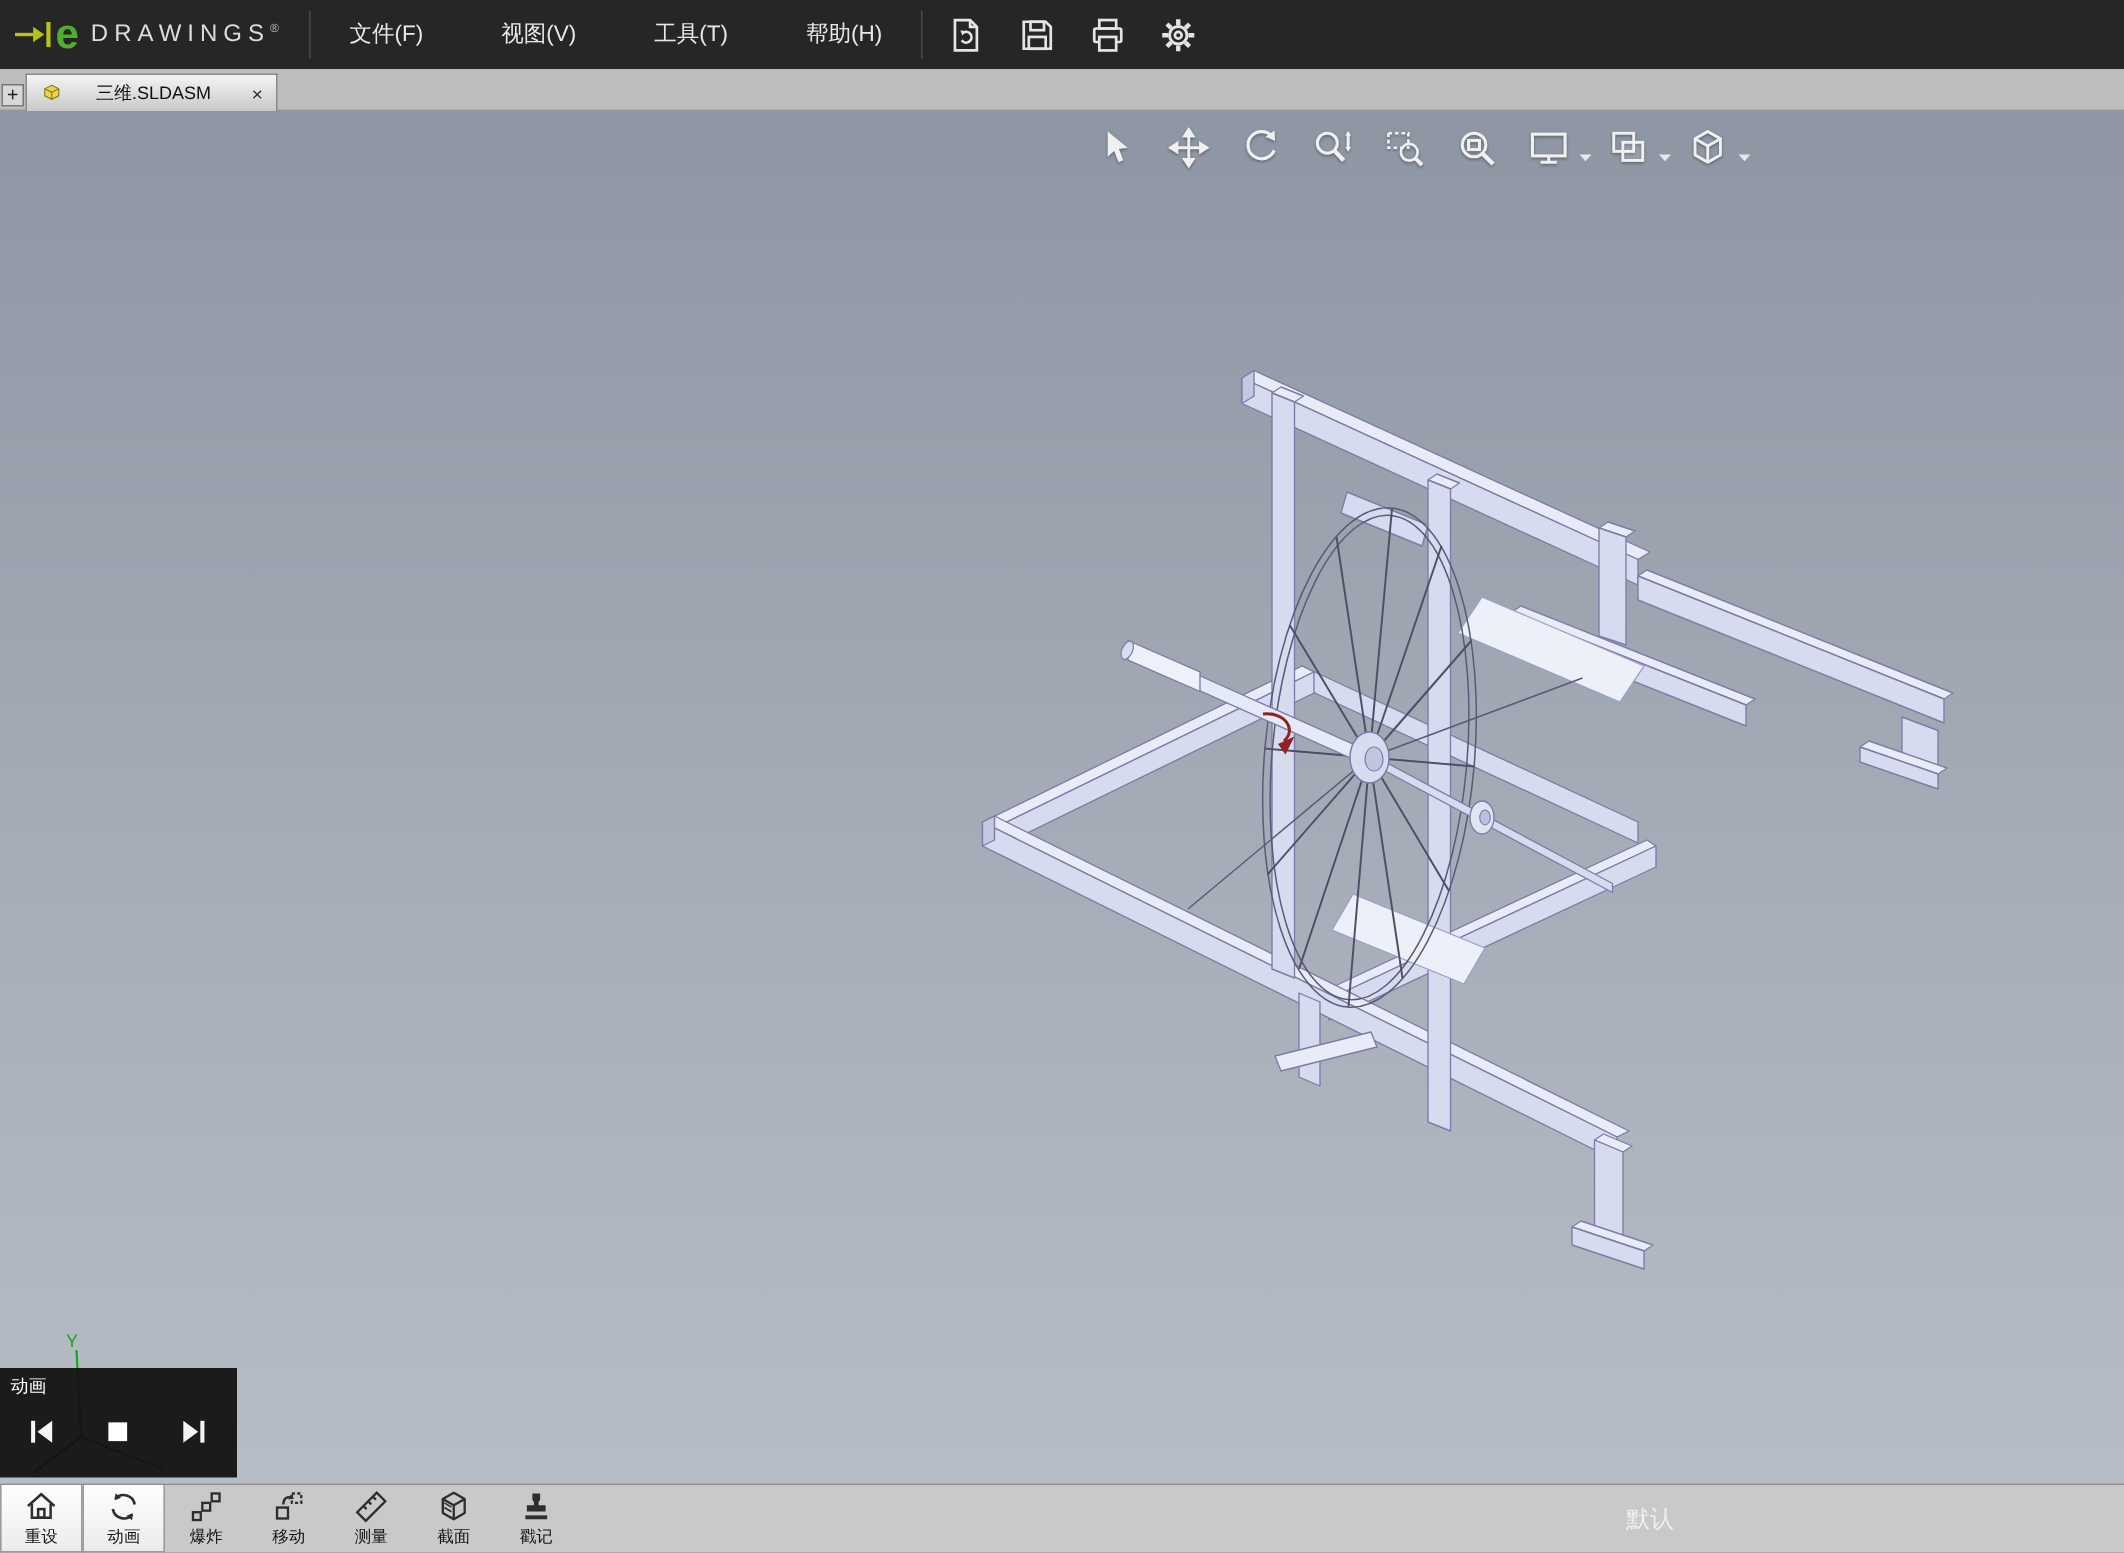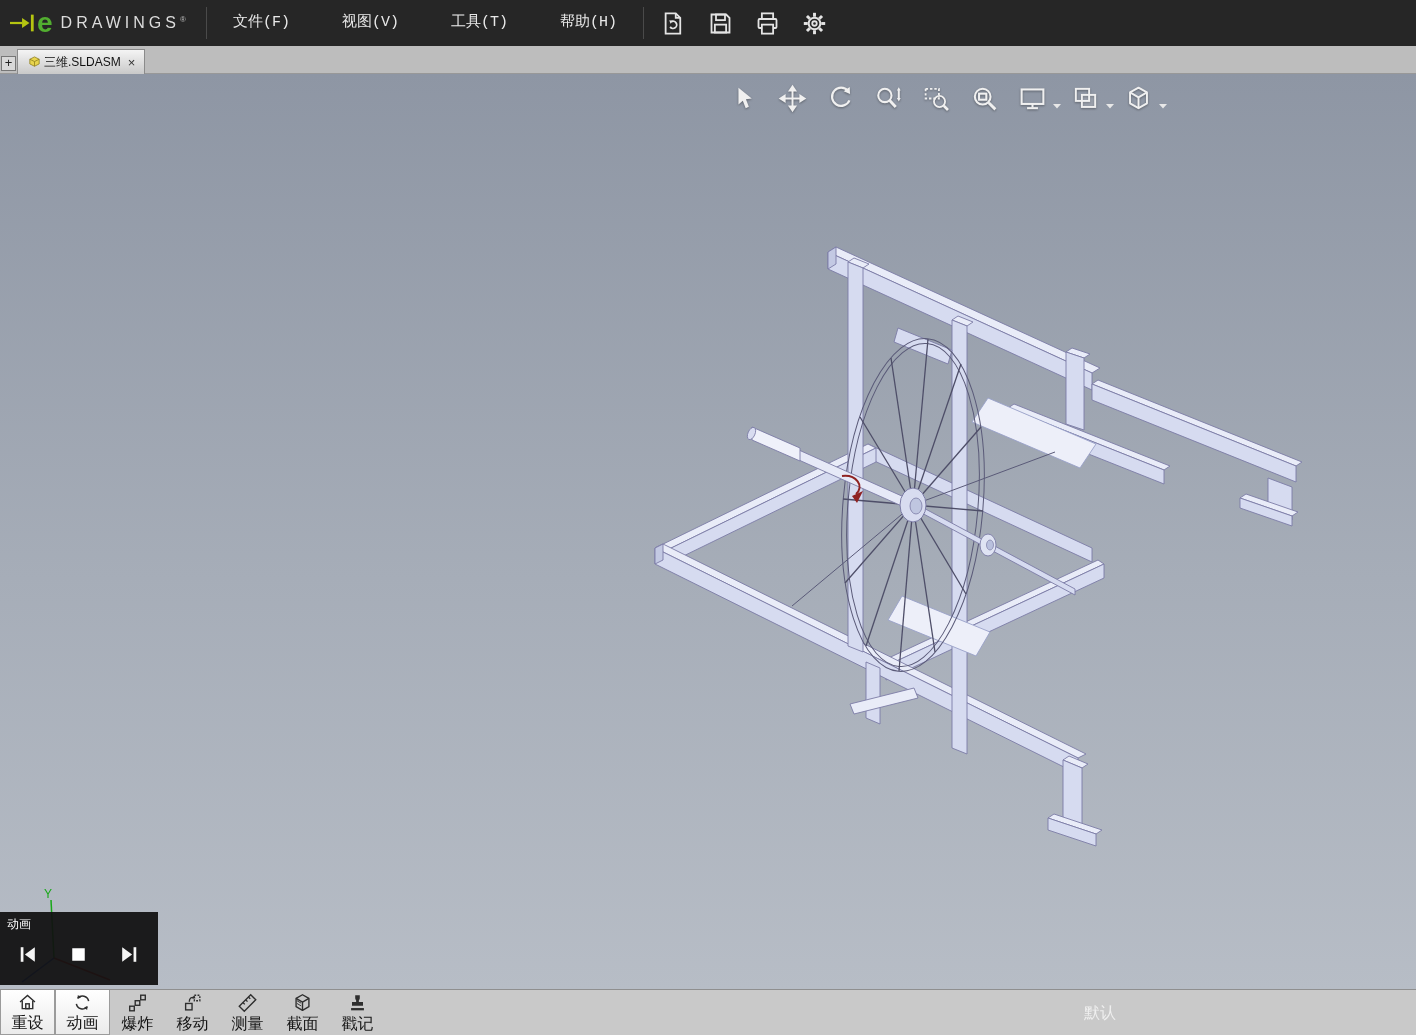--- a/index.html
+++ b/index.html
@@ -9,34 +9,34 @@
 
   
   .header { position:absolute; top:0; left:0; width:1416px; height:46px;
     background:#262626; display:flex; align-items:stretch; }
   .logo-area { width:206px; display:flex; align-items:center; padding-left:10px; }
   .logo-arrow { width:26px; height:22px; }
   .logo-e { color:#52ae30; font-size:28px; font-weight:bold; line-height:40px; margin-left:1px; }
   .logo-rest { color:#dcdcdc; font-size:16px; letter-spacing:4px; margin-left:8px; }
   .logo-reg { color:#bdbdbd; font-size:8px; vertical-align:super; }
   .v-div { width:1px; background:#4a4a4a; margin:7px 0; }
-  .menus { display:flex; align-items:flex-end;font-family:Liberation Mono, monospace; }
+  .menus { display:flex; align-items:flex-end; }
   .menu-item { color:#e8e8e8; font-size:15px; padding:0 26px; line-height:46px; cursor:default; }
   .actions { display:flex; align-items:center; gap:13px; padding-left:12px; }
   .action-btn { width:34px; height:34px; display:flex; align-items:center; justify-content:center; }
   .action-btn svg { width:27px; height:27px; }
 
   
   .tabbar { position:absolute; top:46px; left:0; width:1416px; height:28px;
     background:#bdbdbd; border-bottom:1px solid #989898; }
   .newtab-btn { position:absolute; left:1px; bottom:2px; width:15px; height:15px;
     border:1px solid #767676; background:#d8d8d8; color:#222; font-size:13px;
     line-height:12px; text-align:center; }
   .tab { position:absolute; left:17px; top:3px; height:25px; display:flex; align-items:center;
-    gap:2px; padding:0 9px; background:linear-gradient(#f4f4f4,#c9c9c9);
+    gap:22px; padding:0 9px; background:linear-gradient(#f4f4f4,#c9c9c9);
     border:1px solid #8b8b8b; border-bottom:none; font-size:12px; color:#111; }
   .tab svg { width:15px; height:15px; }
   .tab-close { font-size:13px; color:#333; margin-left:5px; line-height:1; }
 
   
   .viewport { position:absolute; top:74px; left:0; width:1416px; height:916px;
     background:linear-gradient(180deg,#8e96a4 0%,#a6adb8 55%,#b7bdc6 100%); overflow:hidden; }
   .model-svg { position:absolute; top:0; left:0; }
   .fL { fill:#e9ecf8; stroke:#7c7ca6; stroke-width:0.9; stroke-linejoin:round; }
   .fM { fill:#d6dbf0; stroke:#7c7ca6; stroke-width:0.9; stroke-linejoin:round; }
@@ -57,21 +57,21 @@
     background:rgba(17,17,17,0.94); z-index:6; }
   .anim-title { color:#fff; font-size:12px; padding:4px 7px; }
   .anim-controls { display:flex; align-items:center; gap:21px; padding-left:12px; margin-top:2px; }
   .anim-btn { width:30px; height:30px; display:flex; align-items:center; justify-content:center; }
   .anim-btn svg { width:25px; height:25px; }
 
   
   .bottombar { position:absolute; left:0; top:989px; width:1416px; height:46px;
     background:#c9c9c9; border-top:1px solid #8f8f8f; display:flex; }
   .bb-item { width:55px; height:100%; display:flex; flex-direction:column; align-items:center;
-    padding-top:2px; color:#141414; font-size:16px; }
+    padding-top:2px; color:#141414; font-size:11px; }
   .bb-item svg { width:25px; height:25px; }
   .bb-item.active { background:linear-gradient(#ffffff,#ebebeb); border:1px solid #9b9b9b; border-top:none; }
   .bb-label { margin-top:0px; white-space:nowrap; }
   .bb-config { position:absolute; left:1084px; top:13px; color:#efefef; font-size:16px; }
 </style>
 </head>
 <body>
 
 <div class="header">
   <div class="logo-area">

